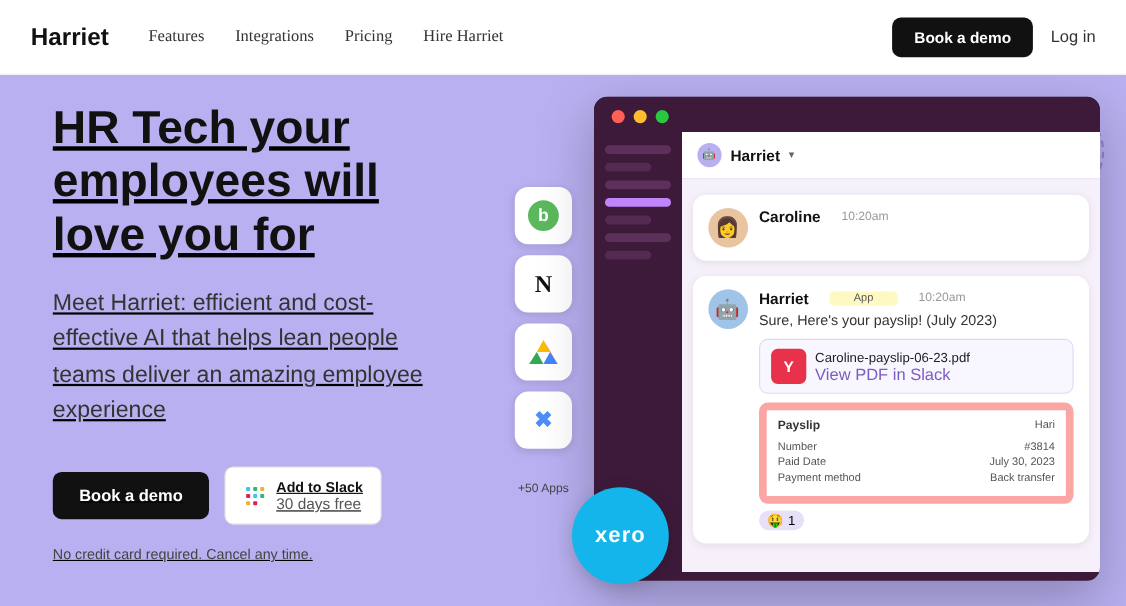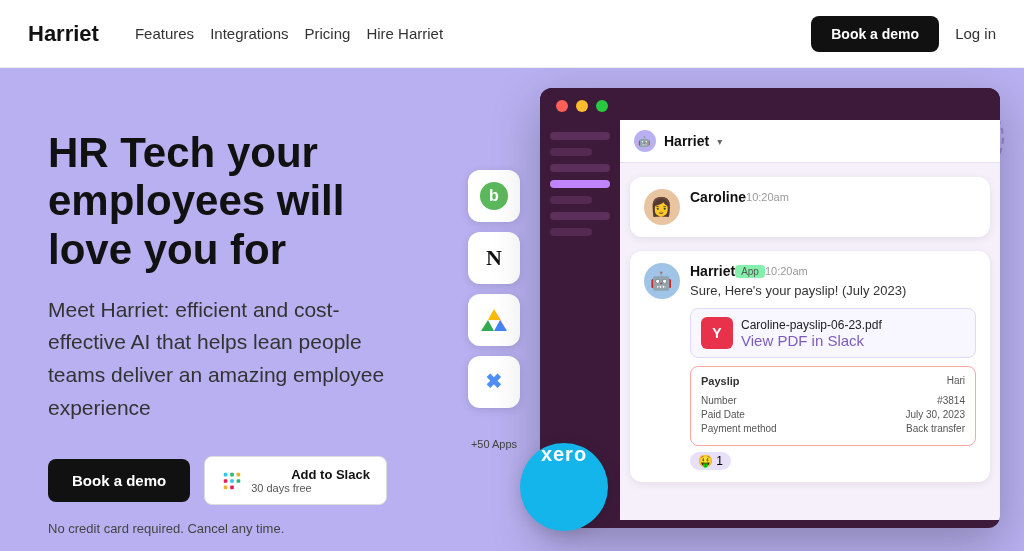--- a/index.html
+++ b/index.html
@@ -17,22 +17,23 @@
       z-index: 10;
     }
     .navbar-logo {
       font-size: 22px;
       font-weight: 800;
       color: #111;
       margin-right: 36px;
     }
     .navbar-links {
       display: flex;
-      gap: 16px;
+      gap: 28px;
       flex: 1;
+      font-family: Liberation Serif, serif;
     }
     .navbar-links a {
       text-decoration: none;
       color: #333;
       font-size: 15px;
       font-weight: 400;
     }
     .navbar-right {
       display: flex;
       align-items: center;
@@ -63,24 +64,25 @@
       height: 483px;
       display: flex;
       align-items: stretch;
       position: relative;
       overflow: hidden;
     }
 
     
     .hero-left {
       flex: 0 0 440px;
-      padding: 61px 0 40px 48px;
+      padding: 24px 0 40px 48px;
       display: flex;
       flex-direction: column;
       justify-content: space-between;
+      text-decoration: underline;
     }
     .hero-title {
       font-size: 42px;
       font-weight: 800;
       color: #111;
       line-height: 1.15;
       margin-bottom: 20px;
     }
     .hero-subtitle {
       font-size: 21px;
@@ -121,24 +123,23 @@
     }
     .slack-text {
       display: flex;
       flex-direction: column;
       align-items: flex-start;
     }
     .slack-text-top {
       font-size: 13px;
       font-weight: 700;
       color: #111;
-      margin-left: 40px;
     }
     .slack-text-bot {
-      font-size: 11px;
+      font-size: 14px;
       color: #555;
     }
     .hero-no-card {
       font-size: 13px;
       color: #444;
     }
 
     
     .hero-right {
       flex: 1;
@@ -305,33 +306,33 @@
     .msg-avatar.caroline {
       background: #e8c4a0;
     }
     .msg-avatar.harriet {
       background: #a0c4e8;
     }
     .msg-body { flex: 1; }
     .msg-header-row {
       display: flex;
       align-items: center;
-      gap: 0;
+      gap: 19px;
       margin-bottom: 3px;
     }
     .msg-name {
       font-size: 14px;
       font-weight: 700;
       color: #111;
     }
     .msg-badge {
-      background: #86efac;
+      background: #fef9c3;
       color: #555;
       font-size: 10px;
-      padding: 1px 6px;
+      padding: 1px 22px;
       border-radius: 4px;
       font-weight: 500;
     }
     .msg-time {
       font-size: 11px;
       color: #999;
     }
     .msg-text {
       font-size: 13px;
       color: #333;
@@ -368,21 +369,21 @@
       color: #222;
     }
     .file-link {
       font-size: 15px;
       color: #7c5cbf;
     }
 
     
     .payslip-card {
       background: #fff;
-      border: 1px solid #fca5a5;
+      border: 7px solid #fca5a5;
       border-radius: 8px;
       padding: 8px 10px;
       margin-top: 8px;
       font-size: 10px;
       color: #555;
     }
     .payslip-row {
       display: flex;
       justify-content: space-between;
       margin-bottom: 3px;
@@ -433,20 +434,21 @@
     
     .xero-circle {
       position: absolute;
       bottom: 20px;
       left: 80px;
       width: 88px;
       height: 88px;
       background: #13b5ea;
       border-radius: 50%;
       display: flex;
+      align-items: center;
       justify-content: center;
       color: #fff;
       font-size: 28px;
       font-weight: 700;
       box-shadow: 0 4px 16px rgba(0,0,0,0.15);
     }
   </style>
 </head>
 <body>
 

